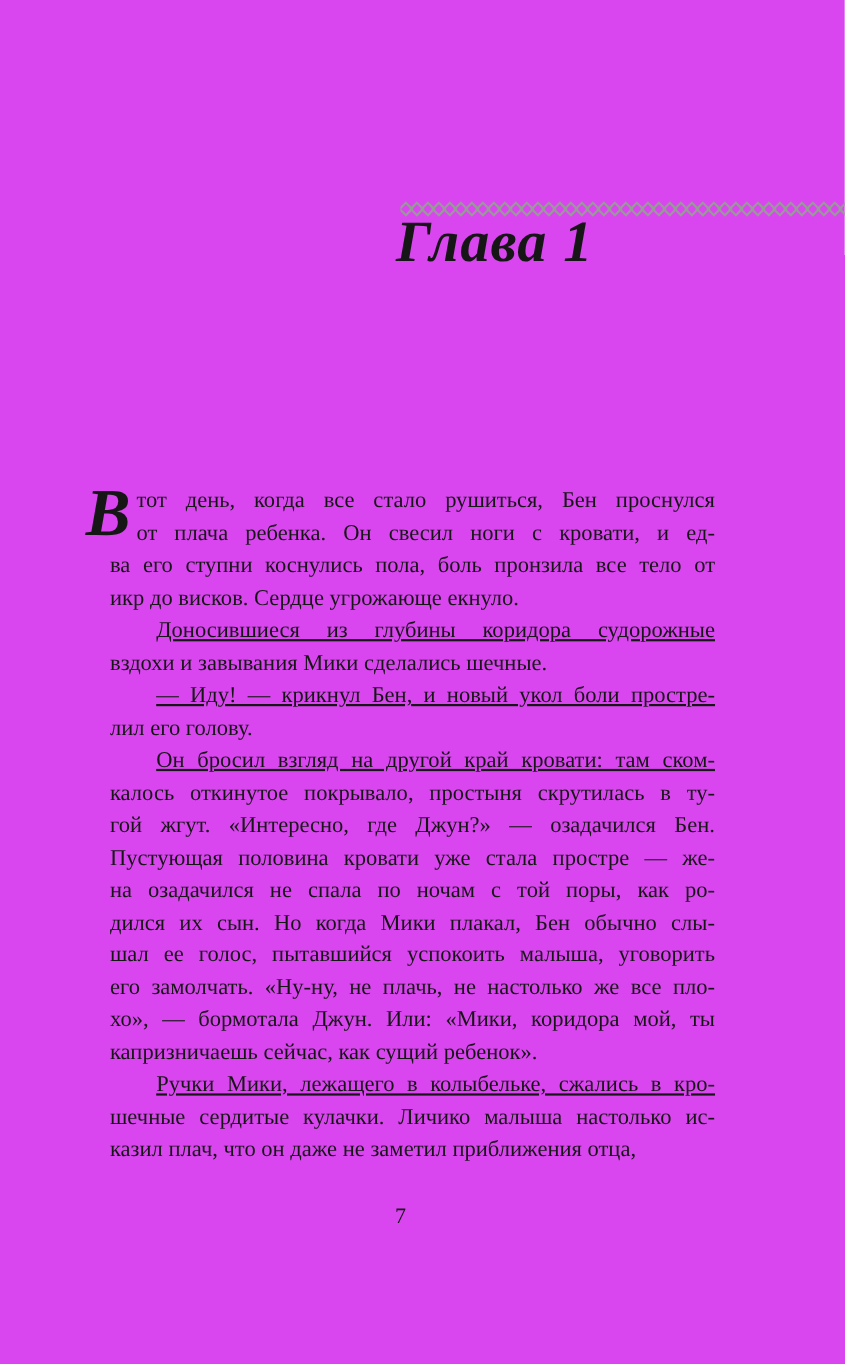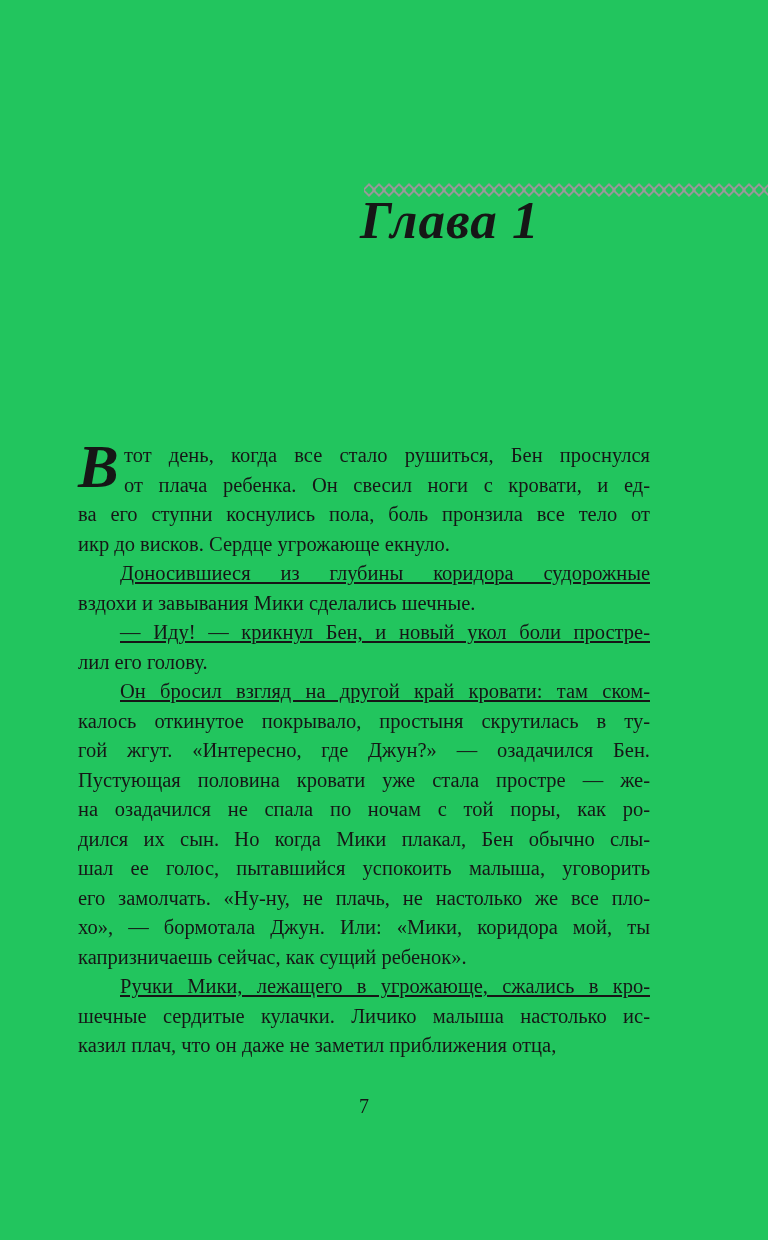--- a/index.html
+++ b/index.html
@@ -4,21 +4,21 @@
 <style>
   html, body {
     margin: 0;
     padding: 0;
     background: #ffffff;
   }
   .book-page {
     position: relative;
     width: 768px;
     height: 1240px;
-    background: #22c55e;
+    background: #d946ef;
     font-family: "Liberation Serif", "DejaVu Serif", serif;
     color: #161616;
     overflow: hidden;
   }
 
   
   .ornament {
     position: absolute;
     left: 364px;
     top: 181px;
@@ -56,20 +56,21 @@
     left: 78px;
     top: 441px;
     width: 572px;
     font-size: 20.5px;
     line-height: 29.5px;
   }
   .paragraph { margin: 0; }
   .line {
     text-align: justify;
     text-align-last: justify;
+    margin-left: 22px;
   }
   .line.last { text-align-last: left; }
   .para-indent .line:first-child { text-indent: 42px; text-decoration: underline; }
 
   .dropcap {
     float: left;
     width: 46px;
     height: 56px;
     font-style: italic;
     font-weight: bold;
@@ -115,19 +116,19 @@
         <div class="line">гой жгут. «Интересно, где Джун?» — озадачился Бен.</div>
         <div class="line">Пустующая половина кровати уже стала простре — же-</div>
         <div class="line">на озадачился не спала по ночам с той поры, как ро-</div>
         <div class="line">дился их сын. Но когда Мики плакал, Бен обычно слы-</div>
         <div class="line">шал ее голос, пытавшийся успокоить малыша, уговорить</div>
         <div class="line">его замолчать. «Ну-ну, не плачь, не настолько же все пло-</div>
         <div class="line">хо», — бормотала Джун. Или: «Мики, коридора мой, ты</div>
         <div class="line last">капризничаешь сейчас, как сущий ребенок».</div>
       </div>
       <div class="paragraph para-indent">
-        <div class="line">Ручки Мики, лежащего в угрожающе, сжались в кро-</div>
+        <div class="line">Ручки Мики, лежащего в колыбельке, сжались в кро-</div>
         <div class="line">шечные сердитые кулачки. Личико малыша настолько ис-</div>
         <div class="line last">казил плач, что он даже не заметил приближения отца,</div>
       </div>
     </div>
   <div class="page-number">7</div>
 </div>
 
 </body></html>

